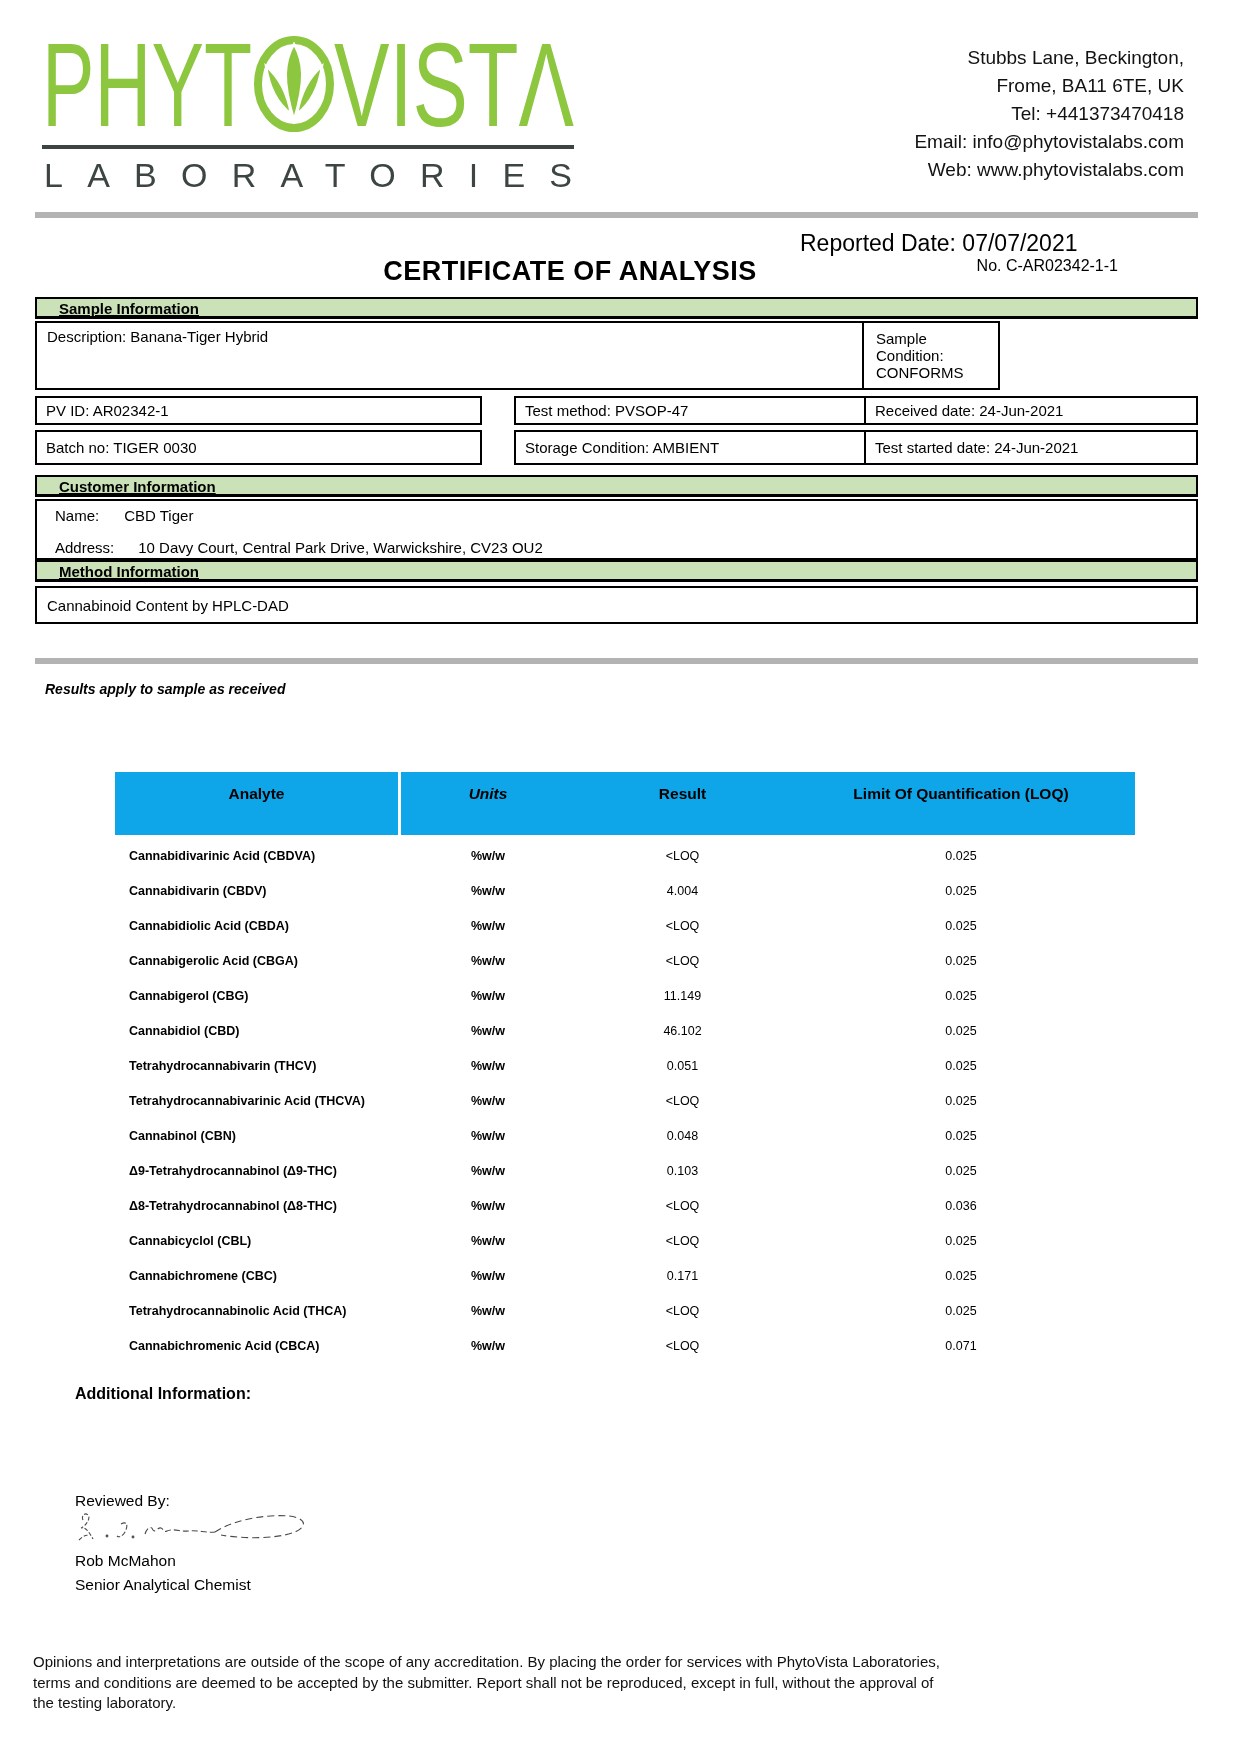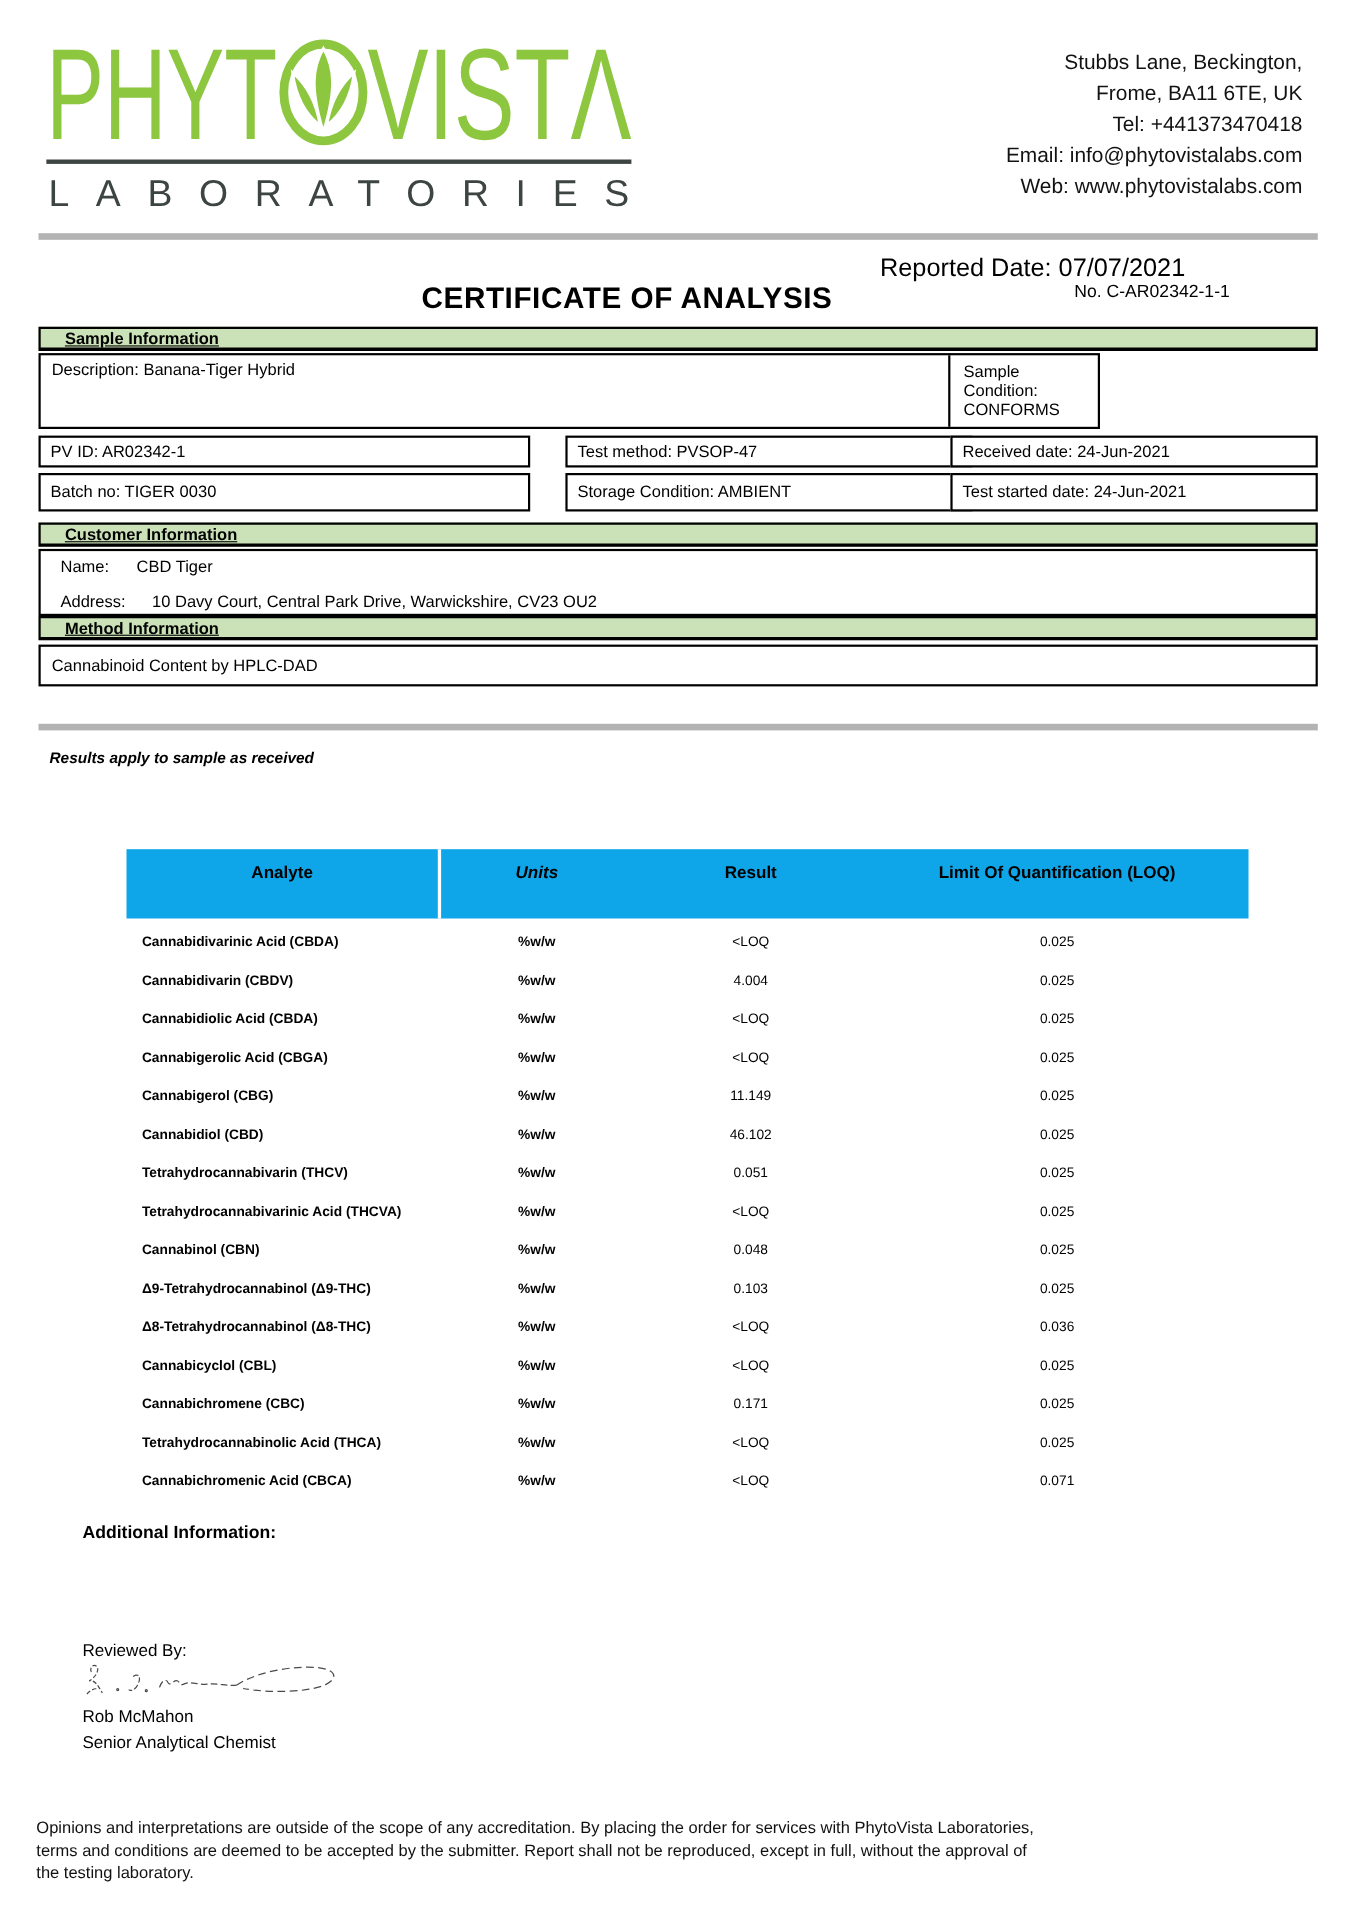--- a/index.html
+++ b/index.html
@@ -137,21 +137,21 @@
   <div class="abs results-note">Results apply to sample as received</div>
 
   <div class="abs tbl-header">
     <div class="th th-analyte">Analyte</div>
     <div class="th th-units">Units</div>
     <div class="th th-result">Result</div>
     <div class="th th-loq">Limit Of Quantification (LOQ)</div>
   </div>
   <div class="abs tbl-body">
     <div class="trow">
-      <div class="td td-analyte">Cannabidivarinic Acid (CBDA)</div>
+      <div class="td td-analyte">Cannabidivarinic Acid (CBDVA)</div>
       <div class="td td-units">%w/w</div>
       <div class="td td-result">&lt;LOQ</div>
       <div class="td td-loq">0.025</div>
     </div>
 
     <div class="trow">
       <div class="td td-analyte">Cannabidivarin (CBDV)</div>
       <div class="td td-units">%w/w</div>
       <div class="td td-result">4.004</div>
       <div class="td td-loq">0.025</div>

